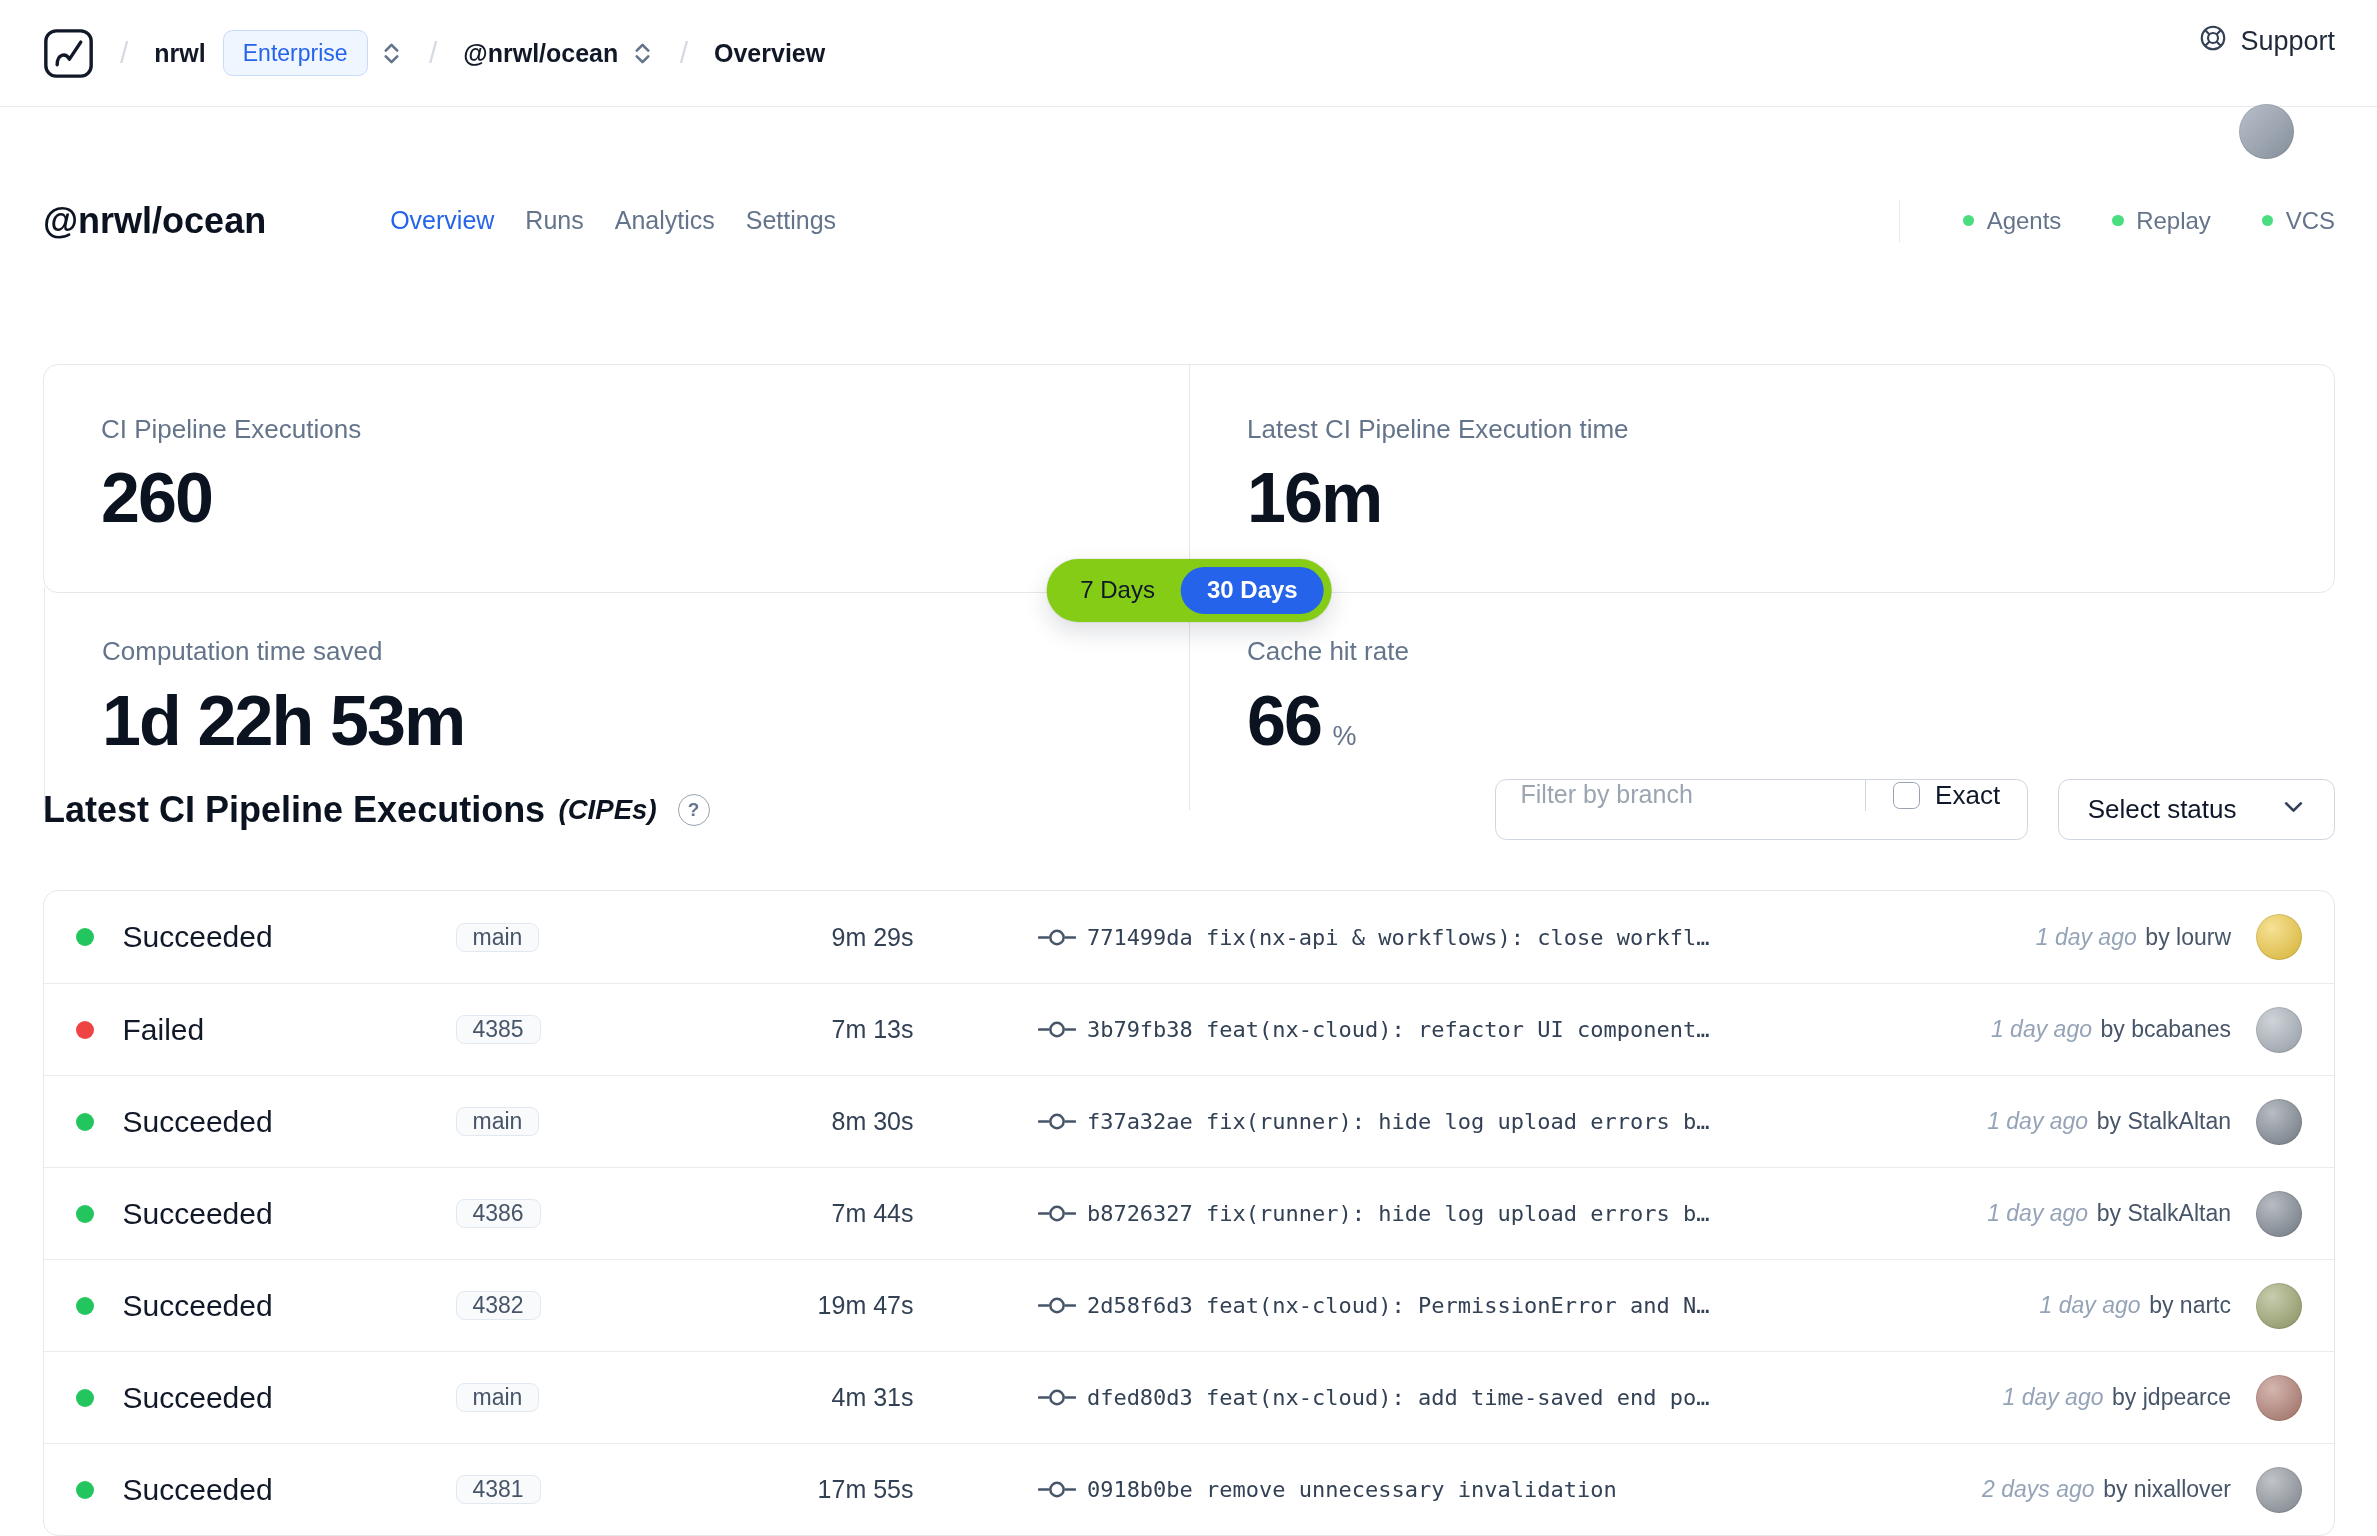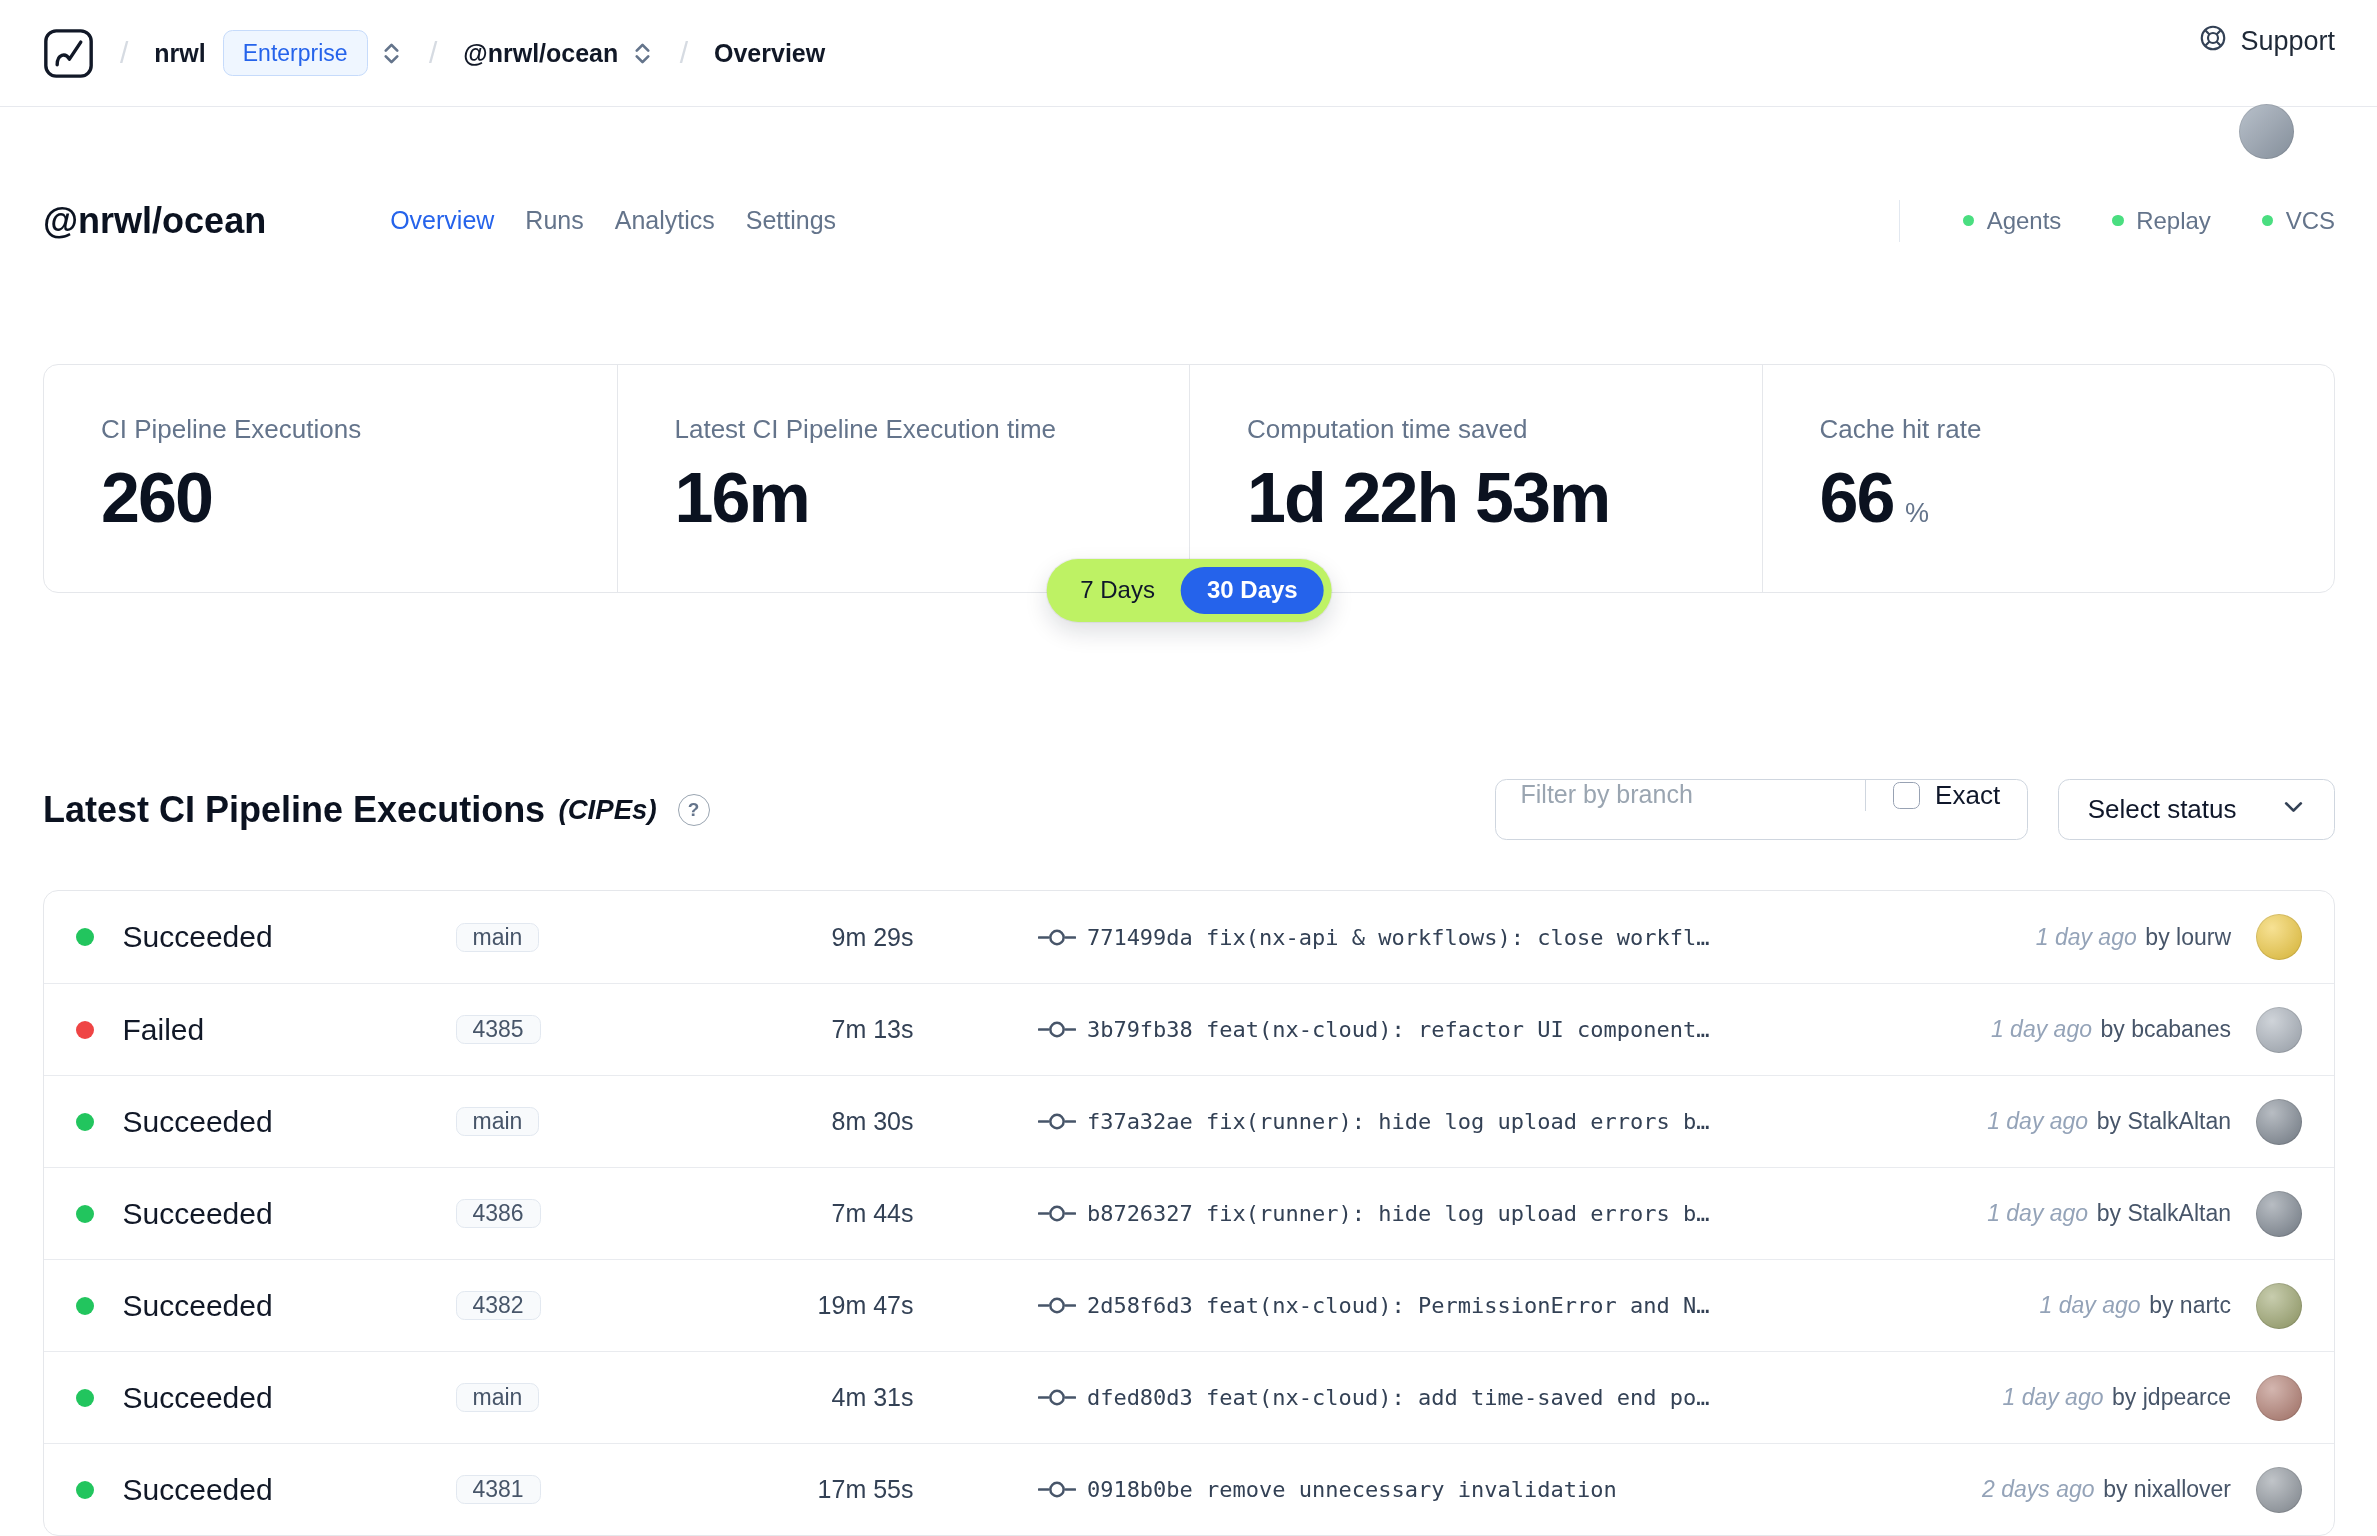--- a/index.html
+++ b/index.html
@@ -27,28 +27,28 @@
   .tab { font-size:25px; color:#64748b; cursor:pointer; }
   .tab.active { color:#2563eb; font-weight:500; }
   .ws-right { margin-left:auto; display:flex; align-items:center; }
   .v-divider { width:1px; height:42px; background:#e2e8f0; margin-right:63px; }
   .integration { display:flex; align-items:center; gap:12.4px; margin-right:51px; }
   .integration:last-child { margin-right:0; }
   .int-dot { width:11.4px; height:11.4px; border-radius:50%; background:#4ade80; }
   .int-label { font-size:24px; color:#64748b; }
 
   
-  .cards { margin:116px 43px 0; position:relative; display:grid; grid-template-columns:repeat(4,1fr); border:1px solid #e5e7eb; border-radius:15px; height:229px; background:#fff; }
+  .cards { margin:116px 43px 0; position:relative; display:grid; grid-template-columns:repeat(2,1fr); border:1px solid #e5e7eb; border-radius:15px; height:229px; background:#fff; }
   .card { padding:49px 57px; }
   .card + .card { border-left:1px solid #e5e7eb; }
   .card-label { font-size:26px; color:#64748b; white-space:nowrap; }
   .card-value { margin-top:13.3px; font-size:70px; font-weight:700; letter-spacing:-1.9px; color:#0b1220; display:flex; align-items:baseline; gap:11.4px; }
   .card-suffix { font-size:27px; font-weight:400; letter-spacing:0; color:#64748b; }
 
-  .range-toggle { position:absolute; left:50%; bottom:-29.5px; transform:translateX(-50%); display:flex; align-items:center; background:#bef264; border-radius:950px; padding:7.6px; box-shadow:0 9.5px 23px rgba(15,23,42,.14), 0 0 0 1px rgba(15,23,42,.05); }
+  .range-toggle { position:absolute; left:50%; bottom:-29.5px; transform:translateX(-50%); display:flex; align-items:center; background:#84cc16; border-radius:950px; padding:7.6px; box-shadow:0 9.5px 23px rgba(15,23,42,.14), 0 0 0 1px rgba(15,23,42,.05); }
   .range-option { font-size:24px; font-weight:500; padding:9.5px 26px; border-radius:950px; color:#0f172a; cursor:pointer; white-space:nowrap; }
   .range-option.selected { background:#2563eb; color:#fff; font-weight:600; }
 
   
   .heading-row { display:flex; align-items:center; padding:0 43px; margin-top:185px; height:63px; }
   .section-title { font-size:36px; font-weight:700; color:#0b1220; }
   .section-suffix { font-size:27.6px; font-style:italic; font-weight:600; margin-left:13.3px; color:#0b1220; }
   .help { width:32px; height:32px; margin-left:21px; border:1.9px solid #9aa5b1; border-radius:50%; color:#64748b; font-size:19px; font-weight:600; display:flex; align-items:center; justify-content:center; cursor:pointer; }
   .controls { margin-left:auto; display:flex; align-items:center; gap:30px; }
   .filter-group { display:flex; align-items:flex-start; height:61px; border:1px solid #cfd6df; border-radius:11.4px; background:#fff; overflow:hidden; }

